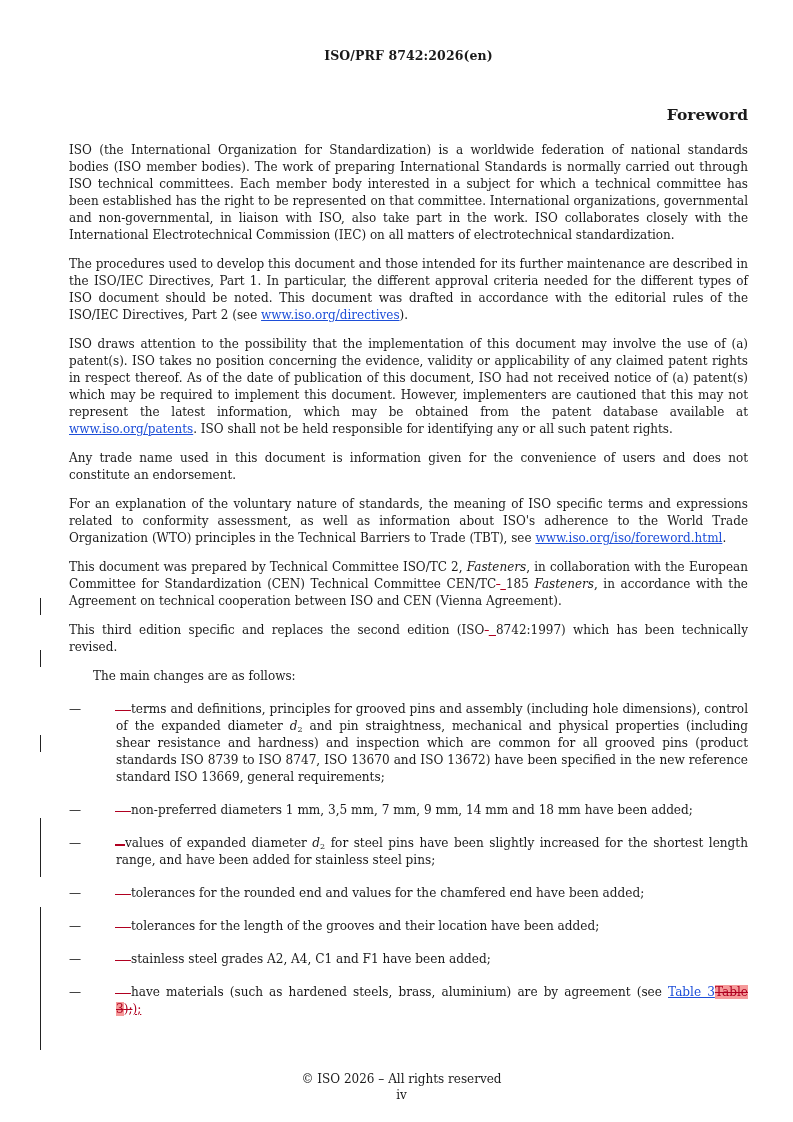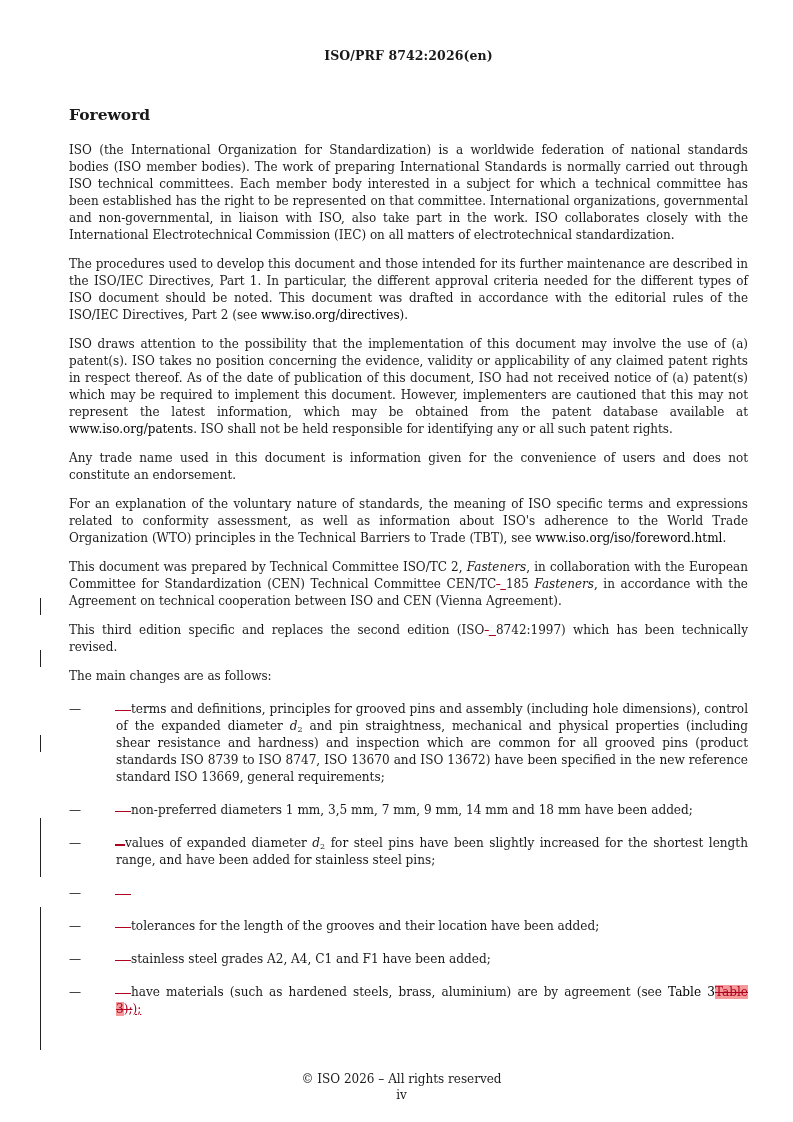--- a/index.html
+++ b/index.html
@@ -2,23 +2,23 @@
 <html><head>
 <meta charset="utf-8">
 <style>
   html, body { margin: 0; padding: 0; background: #ffffff; }
   body { width: 793px; height: 1122px; position: relative; overflow: hidden;
          font-family: "DejaVu Serif", "Liberation Serif", serif; color: #1a1a1a; }
   .page { position: absolute; left: 12px; top: 0; width: 793px; height: 1122px; padding-left: 36px; }
   .header { position: absolute; top: 48px; left: 0; width: 793px; text-align: center;
             font-weight: bold; font-size: 12.5px; letter-spacing: 0.1px; }
   .content { position: absolute; left: 57px; top: 104px; width: 679px; }
-  h1 { font-size: 15.5px; font-weight: bold; margin: 0 0 16px 0; line-height: 22px; }
+  h1 { font-size: 15.5px; font-weight: bold; margin: 0 0 16px 0; line-height: 22px; text-align: right; }
   p { margin: 0 0 12px 0; font-size: 12px; line-height: 17px; text-align: justify; }
-  a { color: #000000; }
+  a { color: #1d4ed8; text-decoration: underline; }
   .ins-mark { color: #b00020; text-decoration: underline; }
   .del-mark { color: #b00020; text-decoration: line-through; }
   .del-hl { background: #f59a9a; color: #b00020; text-decoration: line-through; }
   .bullets { margin: 0; padding: 0; list-style: none; }
   .bullets li { position: relative; padding-left: 47px; margin: 0 0 16px 0;
                 font-size: 12.1px; line-height: 17px; text-align: justify; }
   .bullets li .dash { position: absolute; left: 0; top: 0; }
   .bullets li .tracked-dash { display: inline-block; width: 16px; height: 9px;
                 border-bottom: 1.2px solid #b00020; margin-left: -1px; vertical-align: top; }
   .bullets li .tracked-dash.short { width: 10px; border-bottom-width: 2px; }
@@ -50,34 +50,34 @@
     <p><span>ISO draws attention to the possibility that the implementation of this document may involve the use of (a) patent(s). ISO takes no position concerning the evidence, validity or applicability of any claimed patent rights in respect thereof. As of the date of publication of this document, ISO had not received notice of (a) patent(s) which may be required to implement this document. However, implementers are cautioned that this may not represent the latest information, which may be obtained from the patent database available at </span><a>www.iso.org/patents</a><span>. ISO shall not be held responsible for identifying any or all such patent rights.</span></p>
 
     <p>Any trade name used in this document is information given for the convenience of users and does not constitute an endorsement.</p>
 
     <p><span>For an explanation of the voluntary nature of standards, the meaning of ISO specific terms and expressions related to conformity assessment, as well as information about ISO's adherence to the World Trade Organization (WTO) principles in the Technical Barriers to Trade (TBT), see </span><a>www.iso.org/iso/foreword.html</a><span>.</span></p>
 
     <p><span>This document was prepared by Technical Committee ISO/TC 2, </span><i>Fasteners</i><span>, in collaboration with the European Committee for Standardization (CEN) Technical Committee CEN/TC</span><span class="del-mark">-</span><span class="ins-mark"> </span><span>185 </span><i>Fasteners</i><span>, in accordance with the Agreement on technical cooperation between ISO and CEN (Vienna Agreement).</span></p>
 
     <p><span>This third edition specific and replaces the second edition (ISO</span><span class="del-mark">-</span><span class="ins-mark"> </span><span>8742:1997) which has been technically revised.</span></p>
 
-    <p style="margin-bottom:16px;">The main changes are as follows:</p>
+    <p style="margin-bottom:16px;margin-left:24px;">The main changes are as follows:</p>
 
     <ul class="bullets">
       <li>
         <span class="dash">—</span><span class="tracked-dash"></span><span>terms and definitions, principles for grooved pins and assembly (including hole dimensions), control of the expanded diameter </span><i class="var">d</i><sub>2</sub><span> and pin straightness, mechanical and physical properties (including shear resistance and hardness) and inspection which are common for all grooved pins (product standards ISO 8739 to ISO 8747, ISO 13670 and ISO 13672) have been specified in the new reference standard ISO 13669, general requirements;</span>
       </li>
       <li>
         <span class="dash">—</span><span class="tracked-dash"></span><span>non-preferred diameters 1 mm, 3,5 mm, 7 mm, 9 mm, 14 mm and 18 mm have been added;</span>
       </li>
       <li>
         <span class="dash">—</span><span class="tracked-dash short"></span><span>values of expanded diameter </span><i class="var">d</i><sub>2</sub><span> for steel pins have been slightly increased for the shortest length range, and have been added for stainless steel pins;</span>
       </li>
       <li>
-        <span class="dash">—</span><span class="tracked-dash"></span>
+        <span class="dash">—</span><span class="tracked-dash"></span><span>tolerances for the rounded end and values for the chamfered end have been added;</span>
       </li>
       <li>
         <span class="dash">—</span><span class="tracked-dash"></span><span>tolerances for the length of the grooves and their location have been added;</span>
       </li>
       <li>
         <span class="dash">—</span><span class="tracked-dash"></span><span>stainless steel grades A2, A4, C1 and F1 have been added;</span>
       </li>
       <li>
         <span class="dash">—</span><span class="tracked-dash"></span><span>have materials (such as hardened steels, brass, aluminium) are by agreement (see </span><a>Table 3</a><span class="del-hl">Table 3</span><span class="del-mark">);</span><span class="ins-mark">);</span>
       </li>

